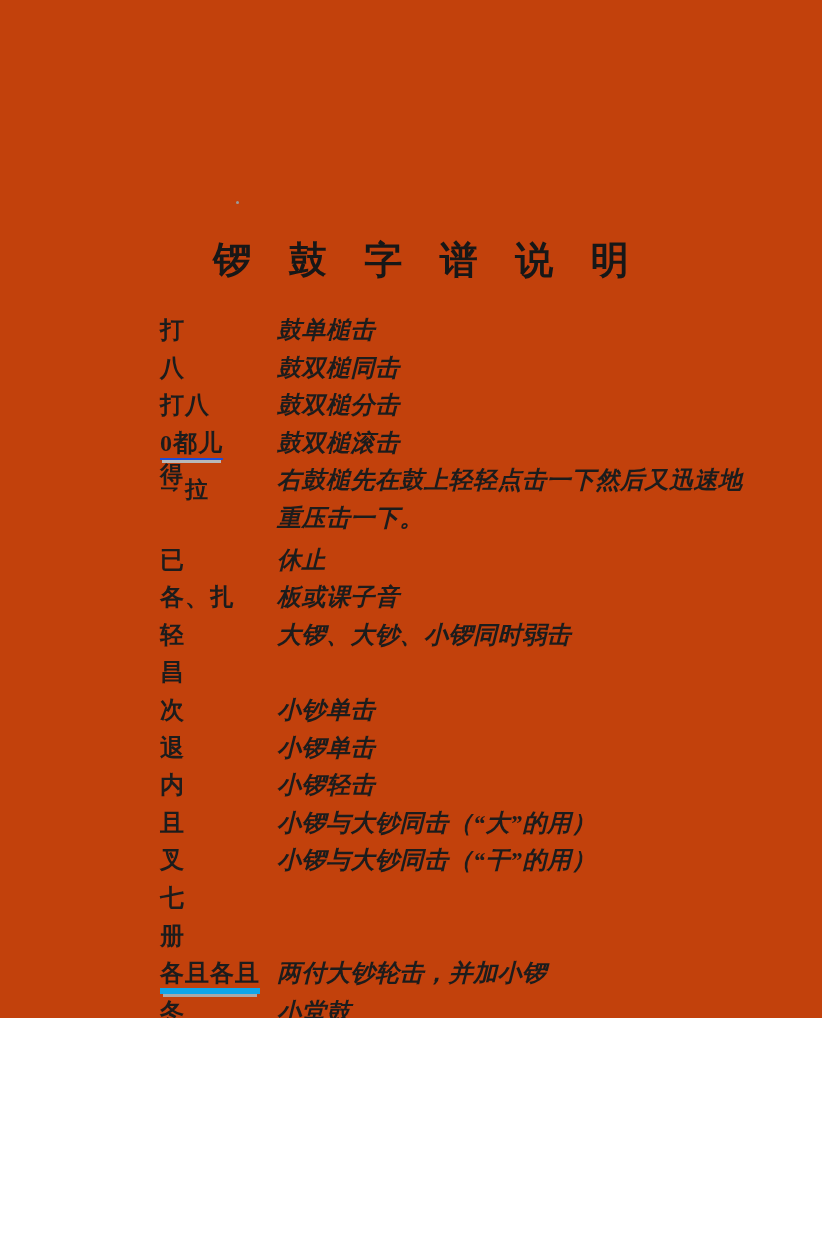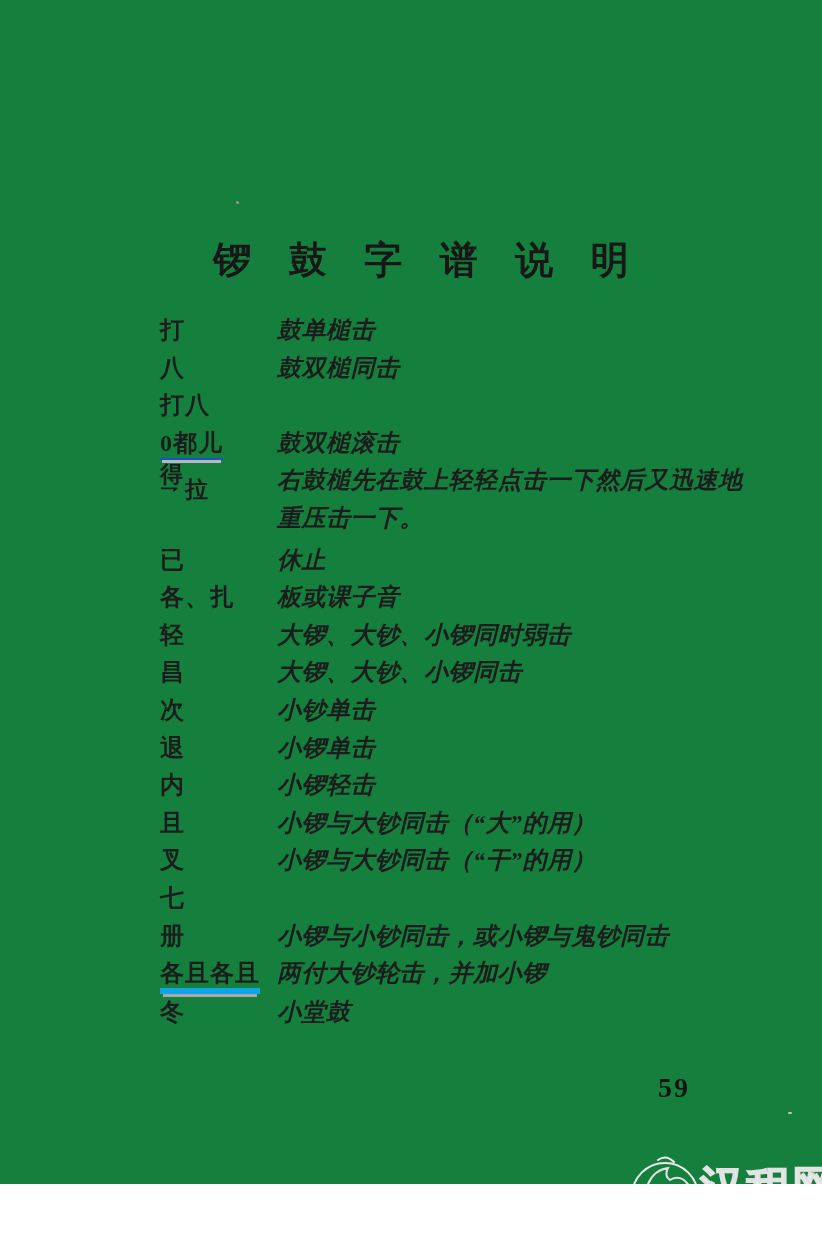--- a/index.html
+++ b/index.html
@@ -3,22 +3,22 @@
 <meta charset="utf-8">
 <style>
   html, body {
     margin: 0;
     padding: 0;
     background: #ffffff;
   }
   #page {
     position: relative;
     width: 822px;
-    height: 1184px;
-    background: #15803d;
+    height: 1018px;
+    background: #c2410c;
     overflow: hidden;
     font-family: "Liberation Serif", "DejaVu Serif", serif;
     color: #1c1c1c;
   }
 
   
   .speck {
     position: absolute;
     background: #9a9a9a;
     border-radius: 50%;
@@ -162,20 +162,21 @@
       <div class="row">
         <span class="term"><span class="term-text">打</span></span>
         <span class="desc">鼓单槌击</span>
       </div>
       <div class="row">
         <span class="term"><span class="term-text">八</span></span>
         <span class="desc">鼓双槌同击</span>
       </div>
       <div class="row">
         <span class="term"><span class="term-text">打八</span></span>
+        <span class="desc">鼓双槌分击</span>
       </div>
       <div class="row u-single">
         <span class="term"><span class="term-text">0都儿</span></span>
         <span class="desc">鼓双槌滚击</span>
       </div>
       <div class="row row-stacked">
         <span class="term"><span class="term-stack"><span class="t-top">得</span><span class="t-mark">乛</span><span class="t-bottom">拉</span></span></span>
         <span class="desc">右鼓槌先在鼓上轻轻点击一下然后又迅速地重压击一下。</span>
       </div>
       <div class="row">
@@ -185,21 +186,20 @@
       <div class="row">
         <span class="term"><span class="term-text">各、扎</span></span>
         <span class="desc">板或课子音</span>
       </div>
       <div class="row">
         <span class="term"><span class="term-text">轻</span></span>
         <span class="desc">大锣、大钞、小锣同时弱击</span>
       </div>
       <div class="row">
         <span class="term"><span class="term-text">昌</span></span>
-        <span class="desc">大锣、大钞、小锣同击</span>
       </div>
       <div class="row">
         <span class="term"><span class="term-text">次</span></span>
         <span class="desc">小钞单击</span>
       </div>
       <div class="row">
         <span class="term"><span class="term-text">退</span></span>
         <span class="desc">小锣单击</span>
       </div>
       <div class="row">
@@ -212,21 +212,20 @@
       </div>
       <div class="row">
         <span class="term"><span class="term-text">叉</span></span>
         <span class="desc">小锣与大钞同击（“干”的用）</span>
       </div>
       <div class="row">
         <span class="term"><span class="term-text">七</span></span>
       </div>
       <div class="row">
         <span class="term"><span class="term-text">册</span></span>
-        <span class="desc">小锣与小钞同击，或小锣与鬼钞同击</span>
       </div>
       <div class="row u-double">
         <span class="term"><span class="term-text">各且各且</span></span>
         <span class="desc">两付大钞轮击，并加小锣</span>
       </div>
       <div class="row">
         <span class="term"><span class="term-text">冬</span></span>
         <span class="desc">小堂鼓</span>
       </div>
     </div>

